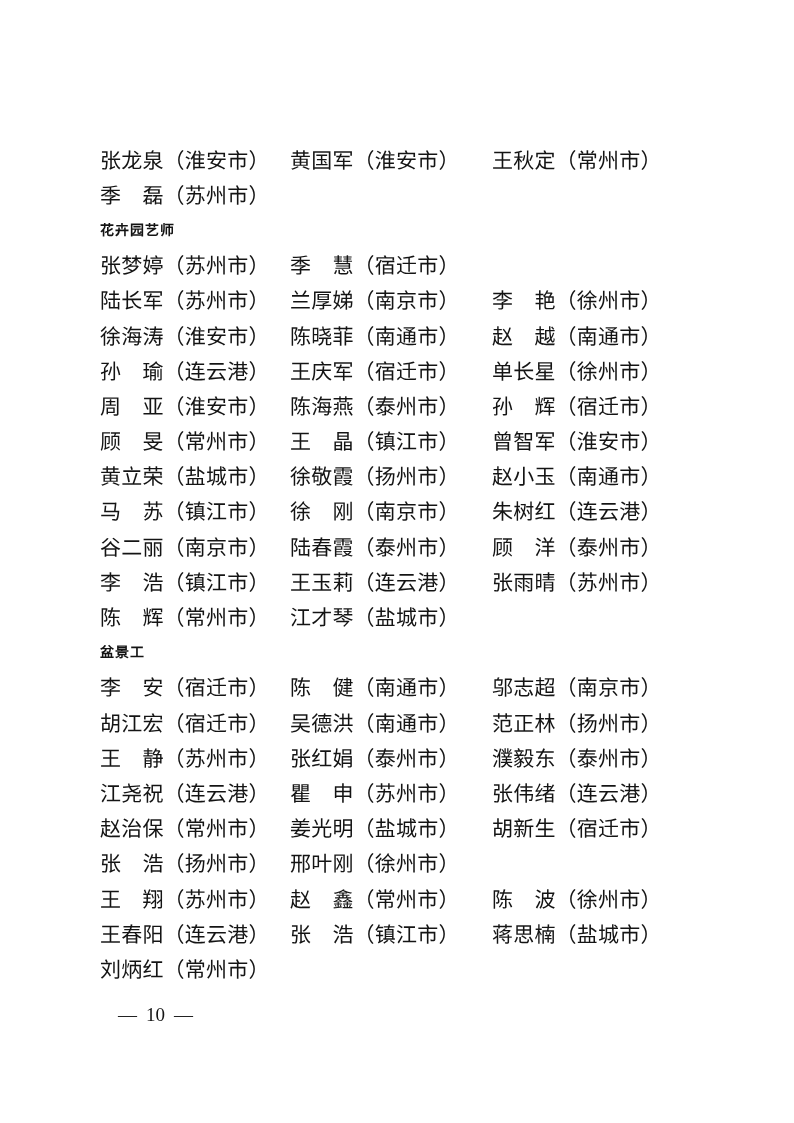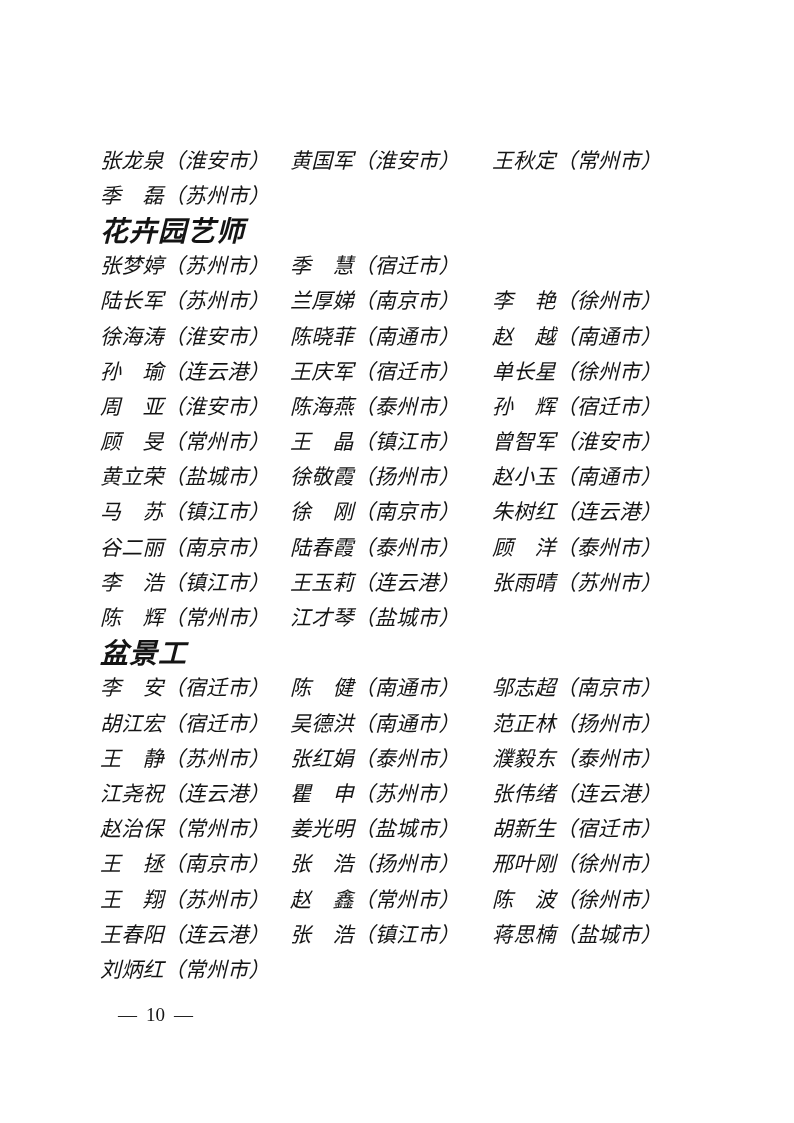--- a/index.html
+++ b/index.html
@@ -21,29 +21,28 @@
     width: 600px;
   }
   .row {
     display: grid;
     grid-template-columns: 190px 202px 1fr;
     height: 35.2px;
     align-items: center;
     font-size: 21px;
     white-space: nowrap;
     letter-spacing: 0.2px;
-    font-style: italic;
   }
   .row .cell { display: block; }
   .row.heading {
     display: flex;
     align-items: center;
     font-family: "Liberation Sans", "DejaVu Sans", sans-serif;
     font-weight: 700;
-    font-size: 28px;
+    font-size: 14px;
     letter-spacing: 1px;
   }
   .footer {
     position: absolute;
     left: 118px; top: 1004px;
     display: flex;
     align-items: center;
     gap: 9px;
     font-size: 19px;
     color: #141414;
@@ -145,21 +144,20 @@
       <span class="cell">江尧祝（连云港）</span>
       <span class="cell">瞿　申（苏州市）</span>
       <span class="cell">张伟绪（连云港）</span>
     </div>
     <div class="row">
       <span class="cell">赵治保（常州市）</span>
       <span class="cell">姜光明（盐城市）</span>
       <span class="cell">胡新生（宿迁市）</span>
     </div>
     <div class="row">
-      <span class="cell">王　拯（南京市）</span>
       <span class="cell">张　浩（扬州市）</span>
       <span class="cell">邢叶刚（徐州市）</span>
     </div>
     <div class="row">
       <span class="cell">王　翔（苏州市）</span>
       <span class="cell">赵　鑫（常州市）</span>
       <span class="cell">陈　波（徐州市）</span>
     </div>
     <div class="row">
       <span class="cell">王春阳（连云港）</span>

